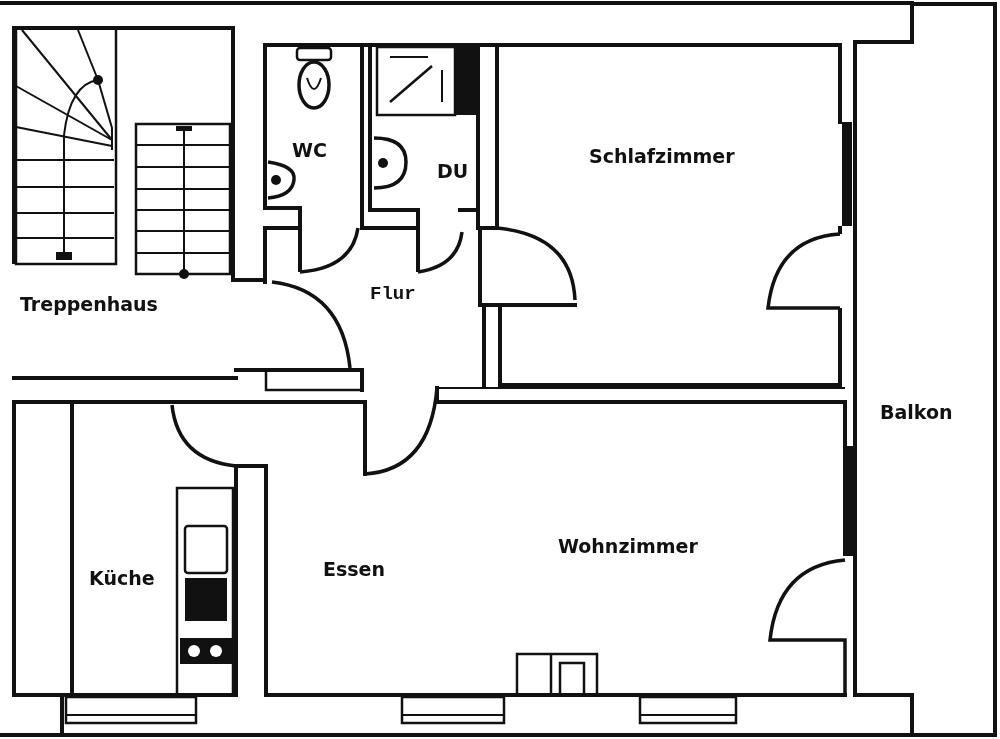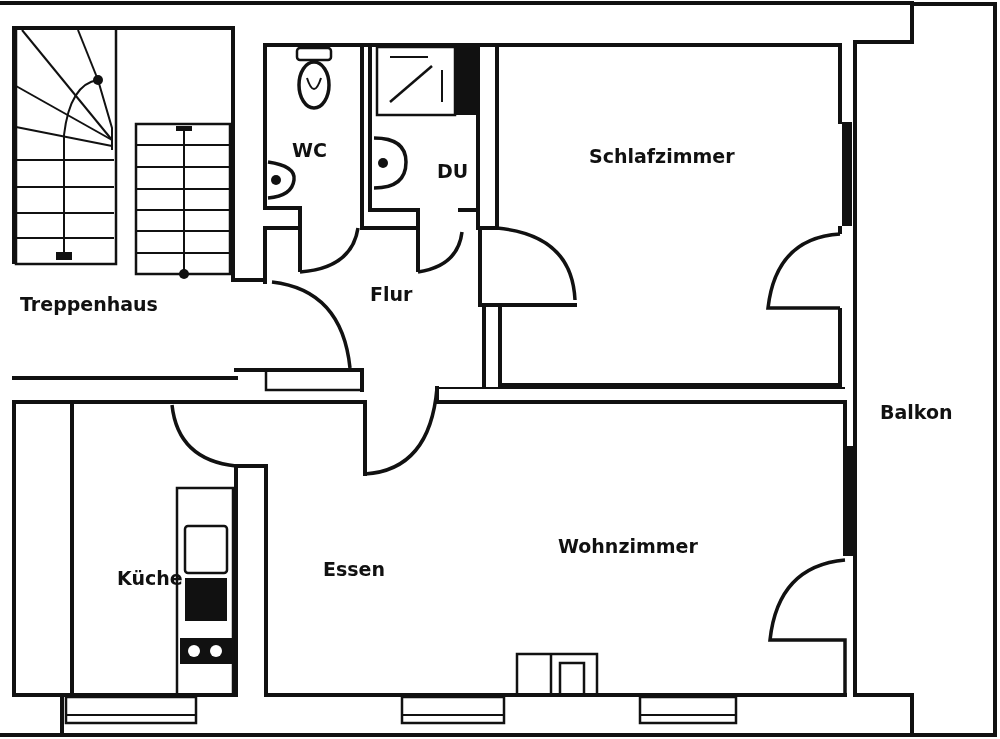--- a/index.html
+++ b/index.html
@@ -156,17 +156,17 @@
     <line class="thin" x1="402" y1="715" x2="504" y2="715"></line>
     <rect class="t" x="640" y="697" width="96" height="26"></rect>
     <line class="thin" x1="640" y1="715" x2="736" y2="715"></line>
   </g>
 </svg>
 
 <div class="room-label" style="left:20px;top:295px;text-align:center;">Treppenhaus</div>
 <div class="room-label" style="left:292px;top:141px;">WC</div>
 <div class="room-label" style="left:437px;top:162px;">DU</div>
 <div class="room-label" style="left:571px;top:147px;margin-left:18px;">Schlafzimmer</div>
-<div class="room-label" style="left:370px;top:285px;">Flur</div>
+<div class="room-label" style="left:370px;top:285px;font-family:Liberation Mono, monospace;">Flur</div>
 <div class="room-label" style="left:880px;top:369px;margin-top:34px;">Balkon</div>
 <div class="room-label" style="left:558px;top:497px;margin-top:40px;">Wohnzimmer</div>
-<div class="room-label" style="left:89px;top:569px;margin-left:28px;">Küche</div>
+<div class="room-label" style="left:89px;top:569px;">Küche</div>
 <div class="room-label" style="left:299px;top:560px;margin-left:24px;">Essen</div>
 
 </body></html>

